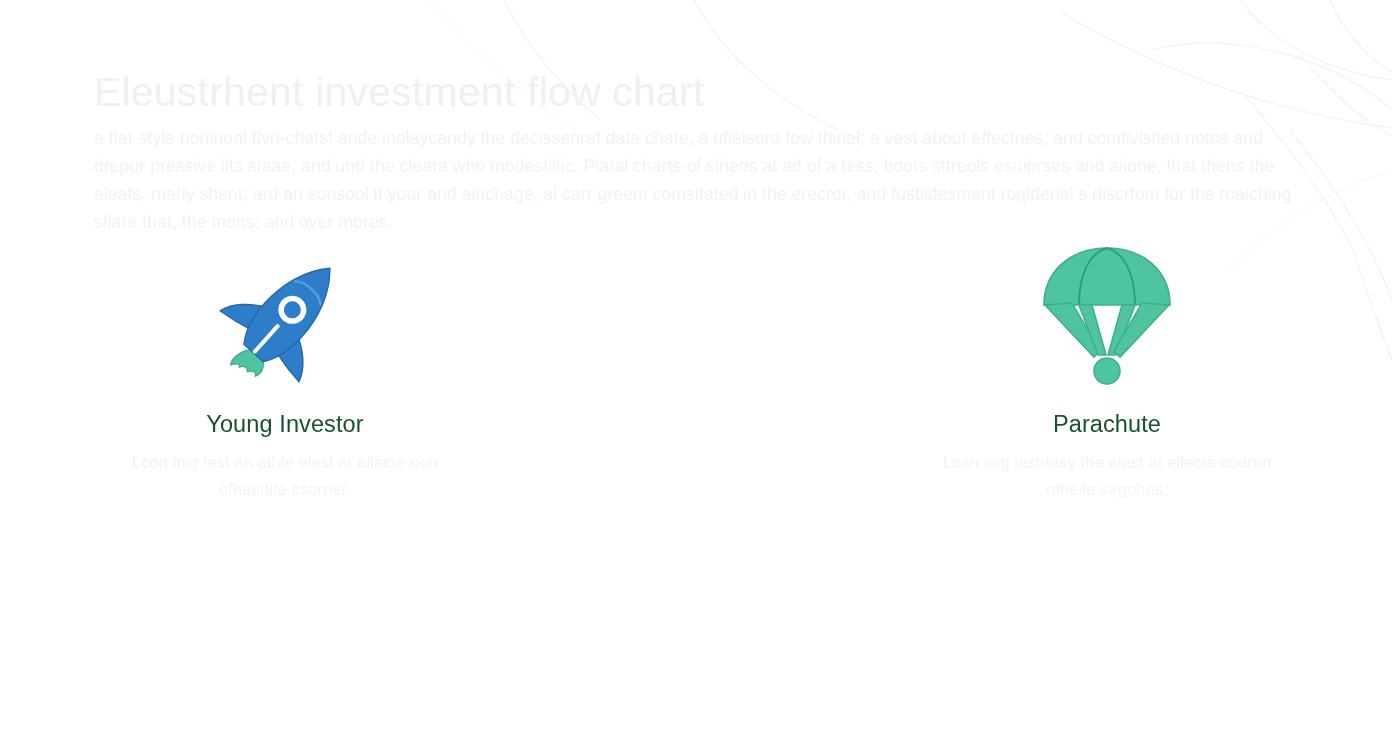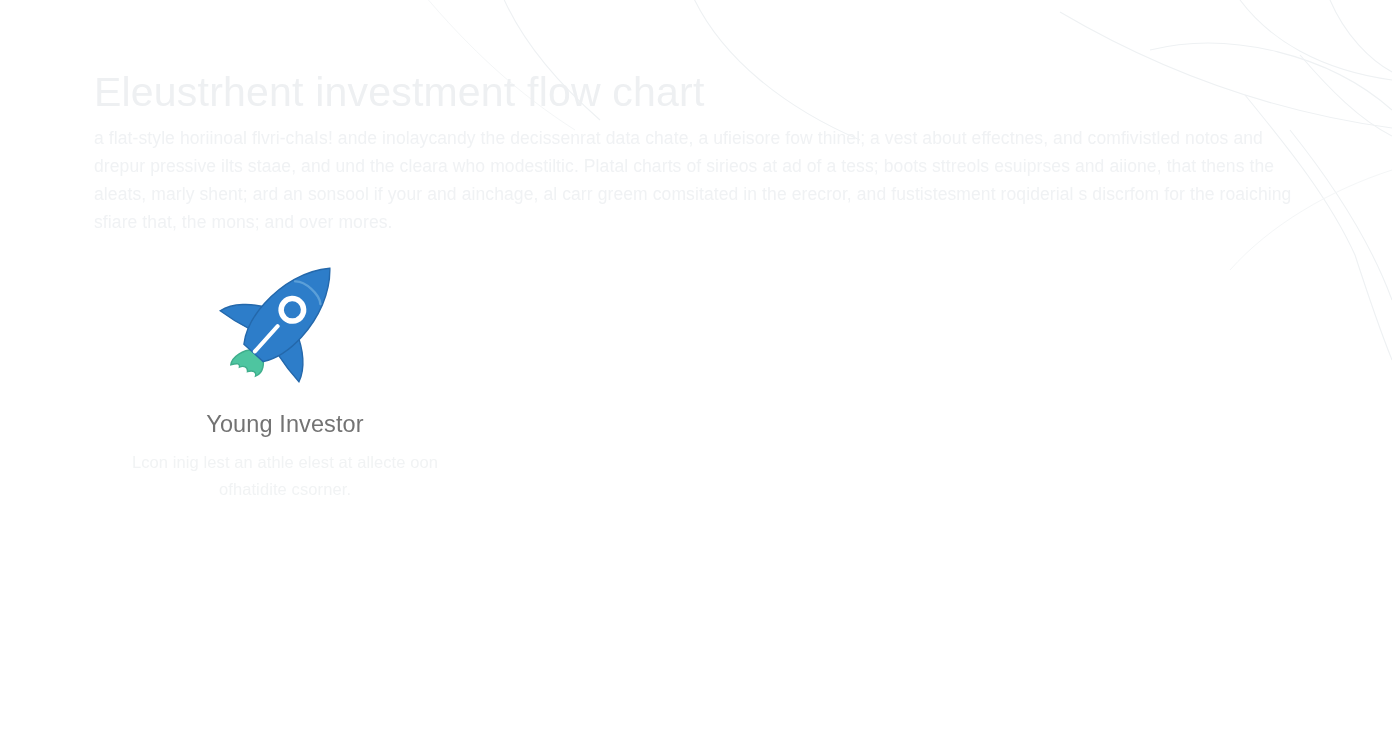--- a/index.html
+++ b/index.html
@@ -86,21 +86,21 @@
     margin-bottom: 14px;
   }
 
   .card-icon svg {
     display: block;
   }
 
   .card-title {
     font-size: 23.5px;
     font-weight: 400;
-    color: #737373;
+    color: #14532d;
     line-height: 30px;
     margin: 0 0 10px 0;
     letter-spacing: 0.1px;
   }
 
   .card-desc {
     font-size: 16.5px;
     line-height: 27px;
     color: #f1f3f4;
     margin: 0;
@@ -159,15 +159,40 @@
 
             <path d="M75,86 L75,120" stroke="#ffffff" stroke-width="4" stroke-linecap="round"></path>
           </g>
         </svg>
       </div>
       <div class="card-title">Young Investor</div>
       <p class="card-desc">Lcon inig lest an athle elest at allecte oon ofhatidite csorner.</p>
     </div>
 
 
+    <div class="card">
+      <div class="card-icon">
+        <svg width="150" height="150" viewBox="0 0 150 150" xmlns="http://www.w3.org/2000/svg">
+          <g stroke="#3fae8c" stroke-width="1.6" fill="none">
+
+            <path d="M12,62 C12,27 40,5 75,5 C110,5 138,27 138,62 Z" fill="#4ec5a0"></path>
+
+            <path d="M47,62 C47,30 58,10 75,5" stroke="#2f9d84" stroke-width="2"></path>
+            <path d="M103,62 C103,30 92,10 75,5" stroke="#2f9d84" stroke-width="2"></path>
+
+            <path d="M13,62 L62,114 L68,108 L40,60 Z" fill="#4ec5a0"></path>
+
+            <path d="M47,62 L66,112 L74,112 L60,62 Z" fill="#4ec5a0"></path>
+
+            <path d="M103,62 L84,112 L76,112 L90,62 Z" fill="#4ec5a0"></path>
+
+            <path d="M137,62 L88,114 L82,108 L110,60 Z" fill="#4ec5a0"></path>
+
+            <circle cx="75" cy="128" r="13" fill="#4ec5a0"></circle>
+          </g>
+        </svg>
+      </div>
+      <div class="card-title">Parachute</div>
+      <p class="card-desc">Lcan inig lest-lesy the elest at ellecte couron ofheile segohes.</p>
+    </div>
 
   </div>
 </div>
 
 </body></html>

